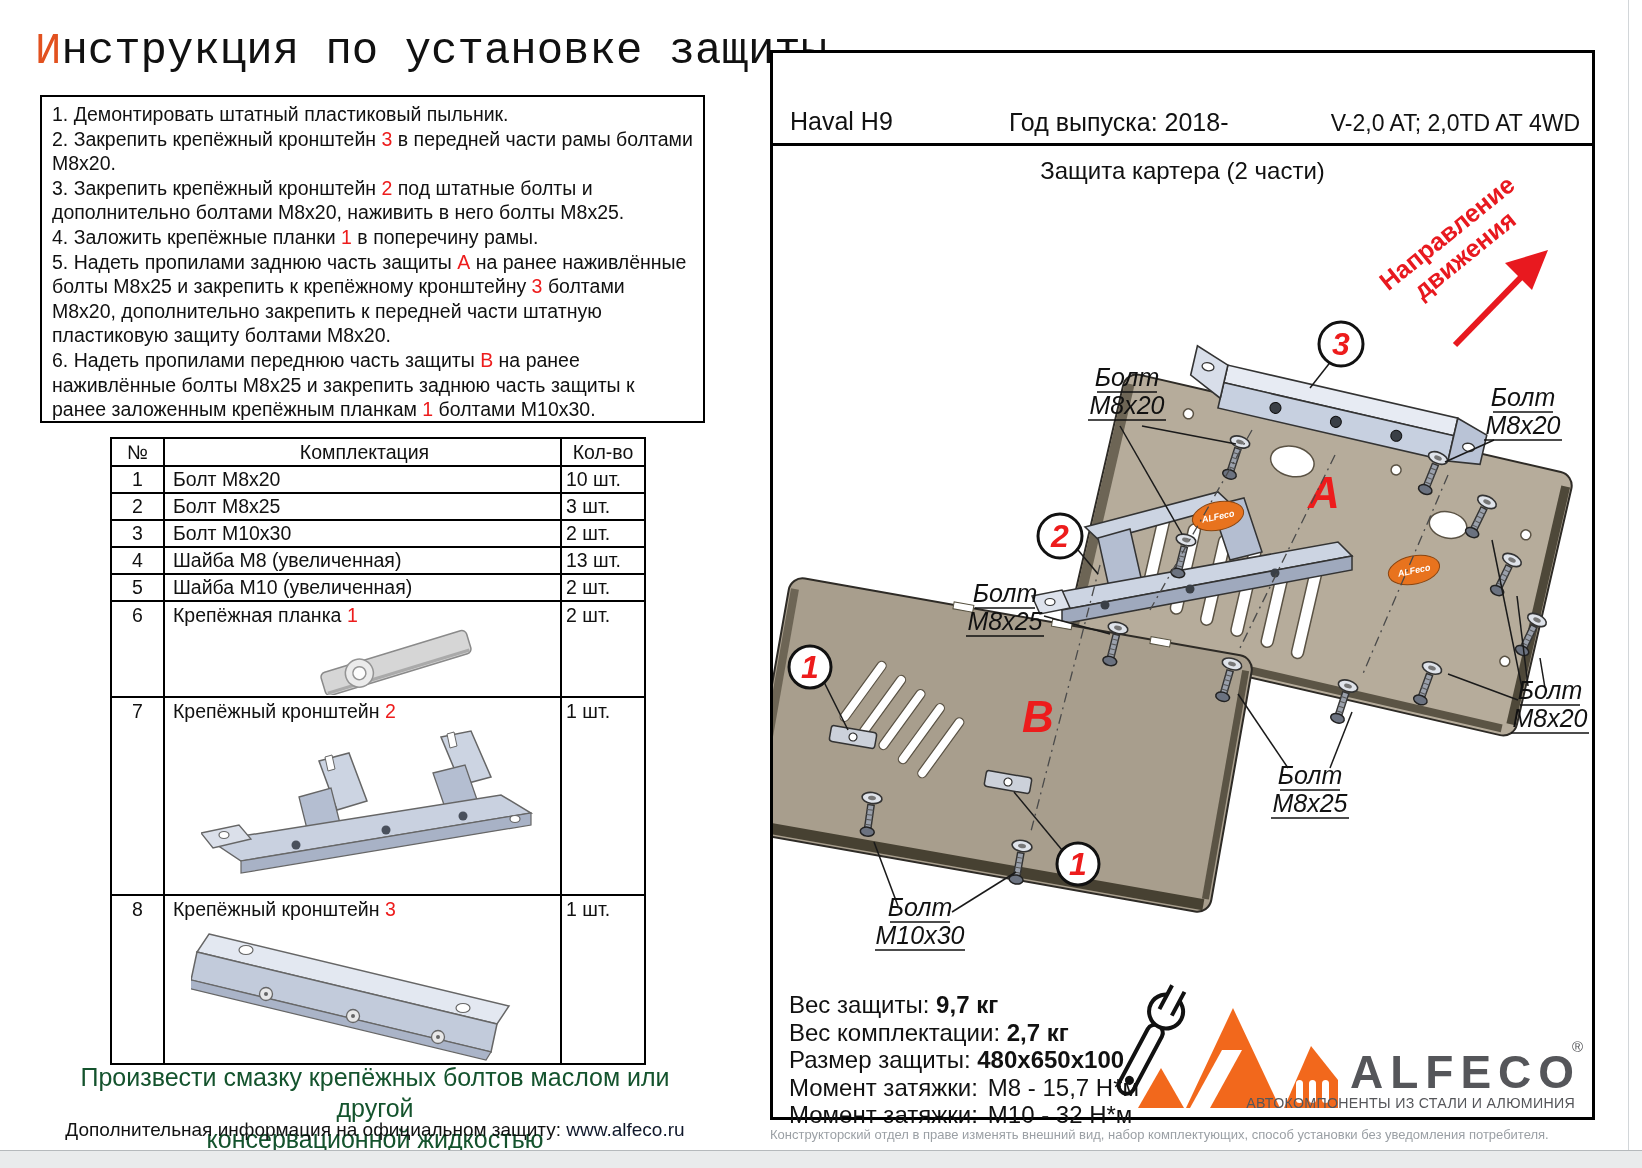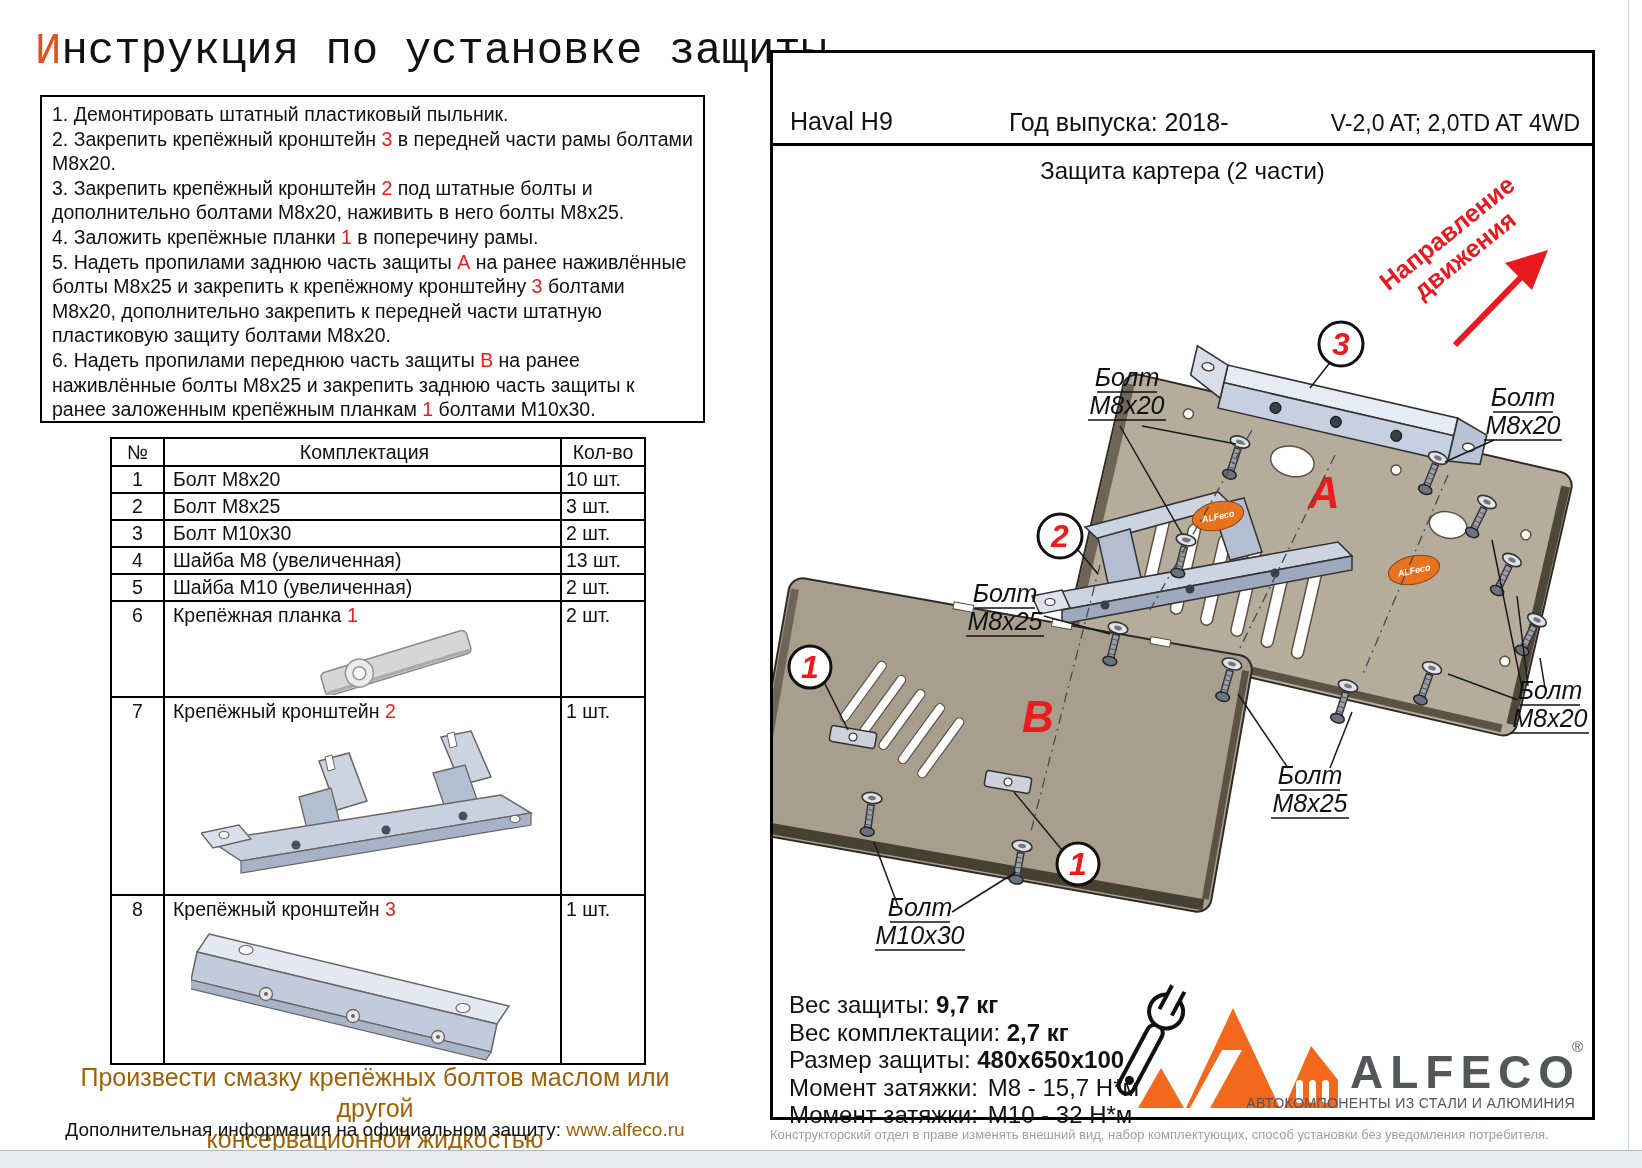--- a/index.html
+++ b/index.html
@@ -14,23 +14,23 @@
   .parts{position:absolute;left:110px;top:437px;border-collapse:collapse;table-layout:fixed;}
   .parts td{border:2px solid #000;font-size:19.5px;padding:1px 4px;vertical-align:middle;}
   .parts .c-num{width:43px;text-align:center;}
   .parts .c-name{width:382px;text-align:left;padding-left:8px;}
   .parts .c-qty{width:74px;}
   .parts .hdr td{text-align:center;height:24px;}
   .parts .srow td{height:23px;}
   .parts .imgrow td{vertical-align:top;padding-top:2px;}
   .part-img{display:block;}
   .grease{position:absolute;left:40px;top:1062px;width:670px;text-align:center;
-          color:#a16207;font-size:25px;line-height:31px;}
+          color:#14532d;font-size:25px;line-height:31px;}
   .site-note{position:absolute;left:40px;top:1119px;width:670px;text-align:center;font-size:19px;}
-  .site-note .lnk{color:#a16207;text-decoration:none;}
+  .site-note .lnk{color:#0f172a;text-decoration:none;}
   
   .panel{position:absolute;left:770px;top:50px;width:825px;height:1070px;border:3px solid #000;
          box-sizing:border-box;background:#fff;}
   .panel-header{position:relative;height:90px;border-bottom:3px solid #000;}
   .ph-code{position:absolute;left:0;right:0;top:6px;text-align:center;font-size:34px;font-weight:bold;}
   .ph-model{position:absolute;left:17px;top:54px;font-size:25px;}
   .ph-year{position:absolute;left:236px;top:55px;font-size:25px;}
   .ph-engine{position:absolute;right:12px;top:57px;font-size:23px;}
   .ph-sub{position:absolute;left:0;right:0;top:104px;text-align:center;font-size:24px;z-index:2;}
   .diagram{position:absolute;left:0;top:0;width:819px;height:1064px;}

